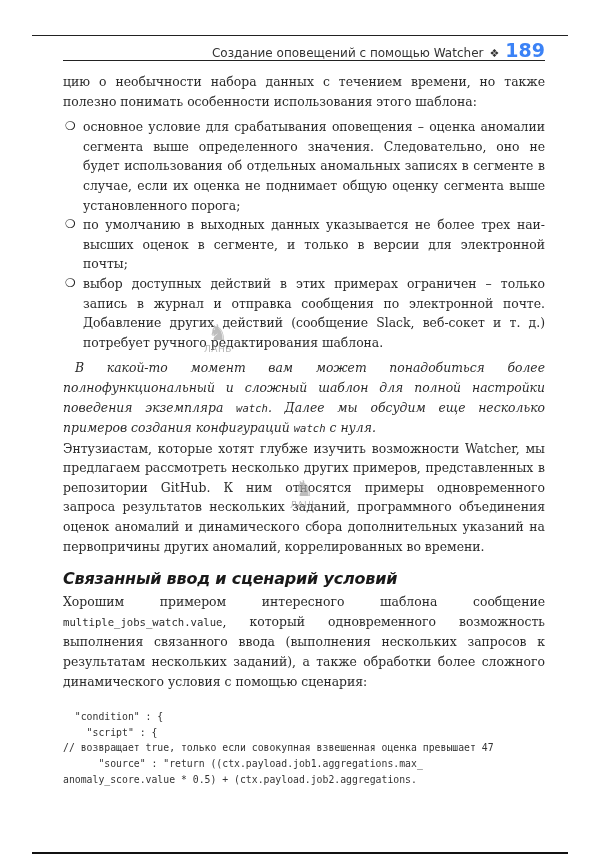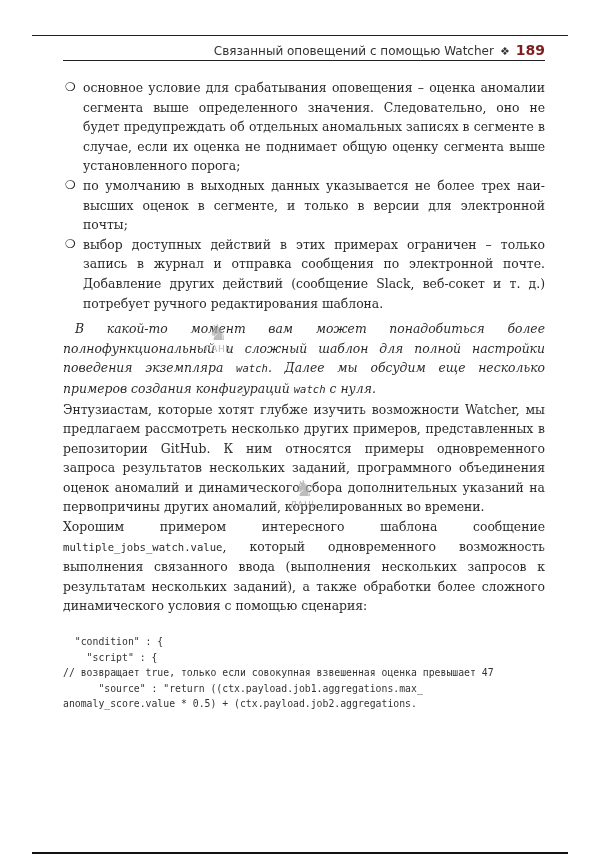--- a/index.html
+++ b/index.html
@@ -3,21 +3,21 @@
 <meta charset="utf-8">
 <style>
   html, body { margin: 0; padding: 0; background: #ffffff; }
   body { width: 600px; height: 855px; position: relative; overflow: hidden; color: #2a2a2a; }
   .top-rule { position: absolute; left: 32px; top: 35px; width: 536px; height: 1px; background: #222; }
   .bottom-rule { position: absolute; left: 32px; top: 852px; width: 536px; height: 2px; background: #111; }
   .running-header { position: absolute; left: 63px; top: 42px; width: 482px; height: 18px;
     border-bottom: 1px solid #222; text-align: right; font-family: "DejaVu Sans", sans-serif;
     font-size: 12px; color: #333; line-height: 16px; }
   .running-header .sep { font-size: 11px; margin: 0 6px 0 6px; color: #333; }
-  .running-header .pageno { font-weight: bold; font-size: 14px; color: #7f1d1d; }
+  .running-header .pageno { font-weight: bold; font-size: 19px; color: #3b82f6; }
   .content { position: absolute; left: 63px; top: 72px; width: 482px;
     font-family: "DejaVu Serif", serif; font-size: 12.4px; line-height: 19.6px; color: #2a2a2a; }
   p { margin: 0; text-align: justify; hyphens: manual; }
   p.indent { text-indent: 12px; font-style: italic; }
   ul.bullets { list-style: none; margin: 6px 0 6px 0; padding: 0 0 0 20px; }
   ul.bullets li { position: relative; text-align: justify; }
   ul.bullets li .bullet { position: absolute; left: -18px; top: 0; font-family: "DejaVu Sans", sans-serif; font-size: 12px; color: #222; }
   .mono { font-family: "DejaVu Sans Mono", monospace; font-size: 10.6px; }
   h1.section { font-family: "DejaVu Sans", sans-serif; font-weight: bold; font-size: 19.5px; line-height: 25px;
     margin: 18px 0 12px 0; color: #1a1a1a; letter-spacing: -0.2px; }
@@ -28,45 +28,47 @@
   .watermark { position: absolute; font-family: "DejaVu Sans", sans-serif; color: #9a9a9a; opacity: 0.75; text-align: center; }
   .watermark .deer { display: block; font-size: 22px; line-height: 22px; color: #a8a8a8; }
   .watermark .wm-text { display: block; font-size: 9px; font-weight: normal; line-height: 10px; letter-spacing: 0.5px; }
 </style>
 </head>
 <body>
 
 <div class="top-rule"></div>
 
 <div class="running-header">
-  <span>Связанный оповещений с помощью Watcher</span><span class="sep">❖</span><span class="pageno">189</span>
+  <span>Создание оповещений с помощью Watcher</span><span class="sep">❖</span><span class="pageno">189</span>
 </div>
 
 <div class="content">
+  <p>цию о необычности набора данных с течением времени, но также полезно понимать особенности использования этого шаблона:</p>
 
   <ul class="bullets">
     <li>
       <span class="bullet">❍</span>
-      <span>основное условие для срабатывания оповещения – оценка аномалии сегмента выше определенного значения. Следовательно, оно не будет предупреждать об отдельных аномальных записях в сегменте в случае, если их оценка не поднимает общую оценку сегмента выше установ­ленного порога;</span>
+      <span>основное условие для срабатывания оповещения – оценка аномалии сегмента выше определенного значения. Следовательно, оно не будет использования об отдельных аномальных записях в сегменте в случае, если их оценка не поднимает общую оценку сегмента выше установ­ленного порога;</span>
     </li>
     <li>
       <span class="bullet">❍</span>
       <span>по умолчанию в выходных данных указывается не более трех наи­высших оценок в сегменте, и только в версии для электронной почты;</span>
     </li>
     <li>
       <span class="bullet">❍</span>
       <span>выбор доступных действий в этих примерах ограничен – только запись в журнал и отправка сообщения по электронной почте. Добавление других действий (сообщение Slack, веб-сокет и т. д.) потребует ручного редактирования шаблона.</span>
     </li>
   </ul>
 
   <p class="indent"><span>В какой-то момент вам может понадобиться более полнофункциональный и сложный шаблон для полной настройки поведения экземпляра </span><span class="mono">watch</span><span>. Далее мы обсудим еще несколько примеров создания конфигураций </span><span class="mono">watch</span><span> с нуля.</span></p>
 
 
   <p>Энтузиастам, которые хотят глубже изучить возможности Watcher, мы пред­лагаем рассмотреть несколько других примеров, представленных в репози­тории GitHub. К ним относятся примеры одновременного запроса резуль­татов нескольких заданий, программного объединения оценок аномалий и динамического сбора дополнительных указаний на первопричины других аномалий, коррелированных во времени.</p>
 
+  <h2 class="subsection">Связанный ввод и сценарий условий</h2>
 
   <p><span>Хорошим примером интересного шаблона сообщение </span><span class="mono">multiple_jobs_watch.value</span><span>, который одновременного возможность выполнения связанного ввода (вы­полнения нескольких запросов к результатам нескольких заданий), а также обработки более сложного динамического условия с помощью сценария:</span></p>
 
   <pre class="code"><span>  "condition" : {</span>
 <span>    "script" : {</span>
 <span>// возвращает true, только если совокупная взвешенная оценка превышает 47</span>
 <span>      "source" : "return ((ctx.payload.job1.aggregations.max_</span>
 <span>anomaly_score.value * 0.5) + (ctx.payload.job2.aggregations.</span>
 
 

